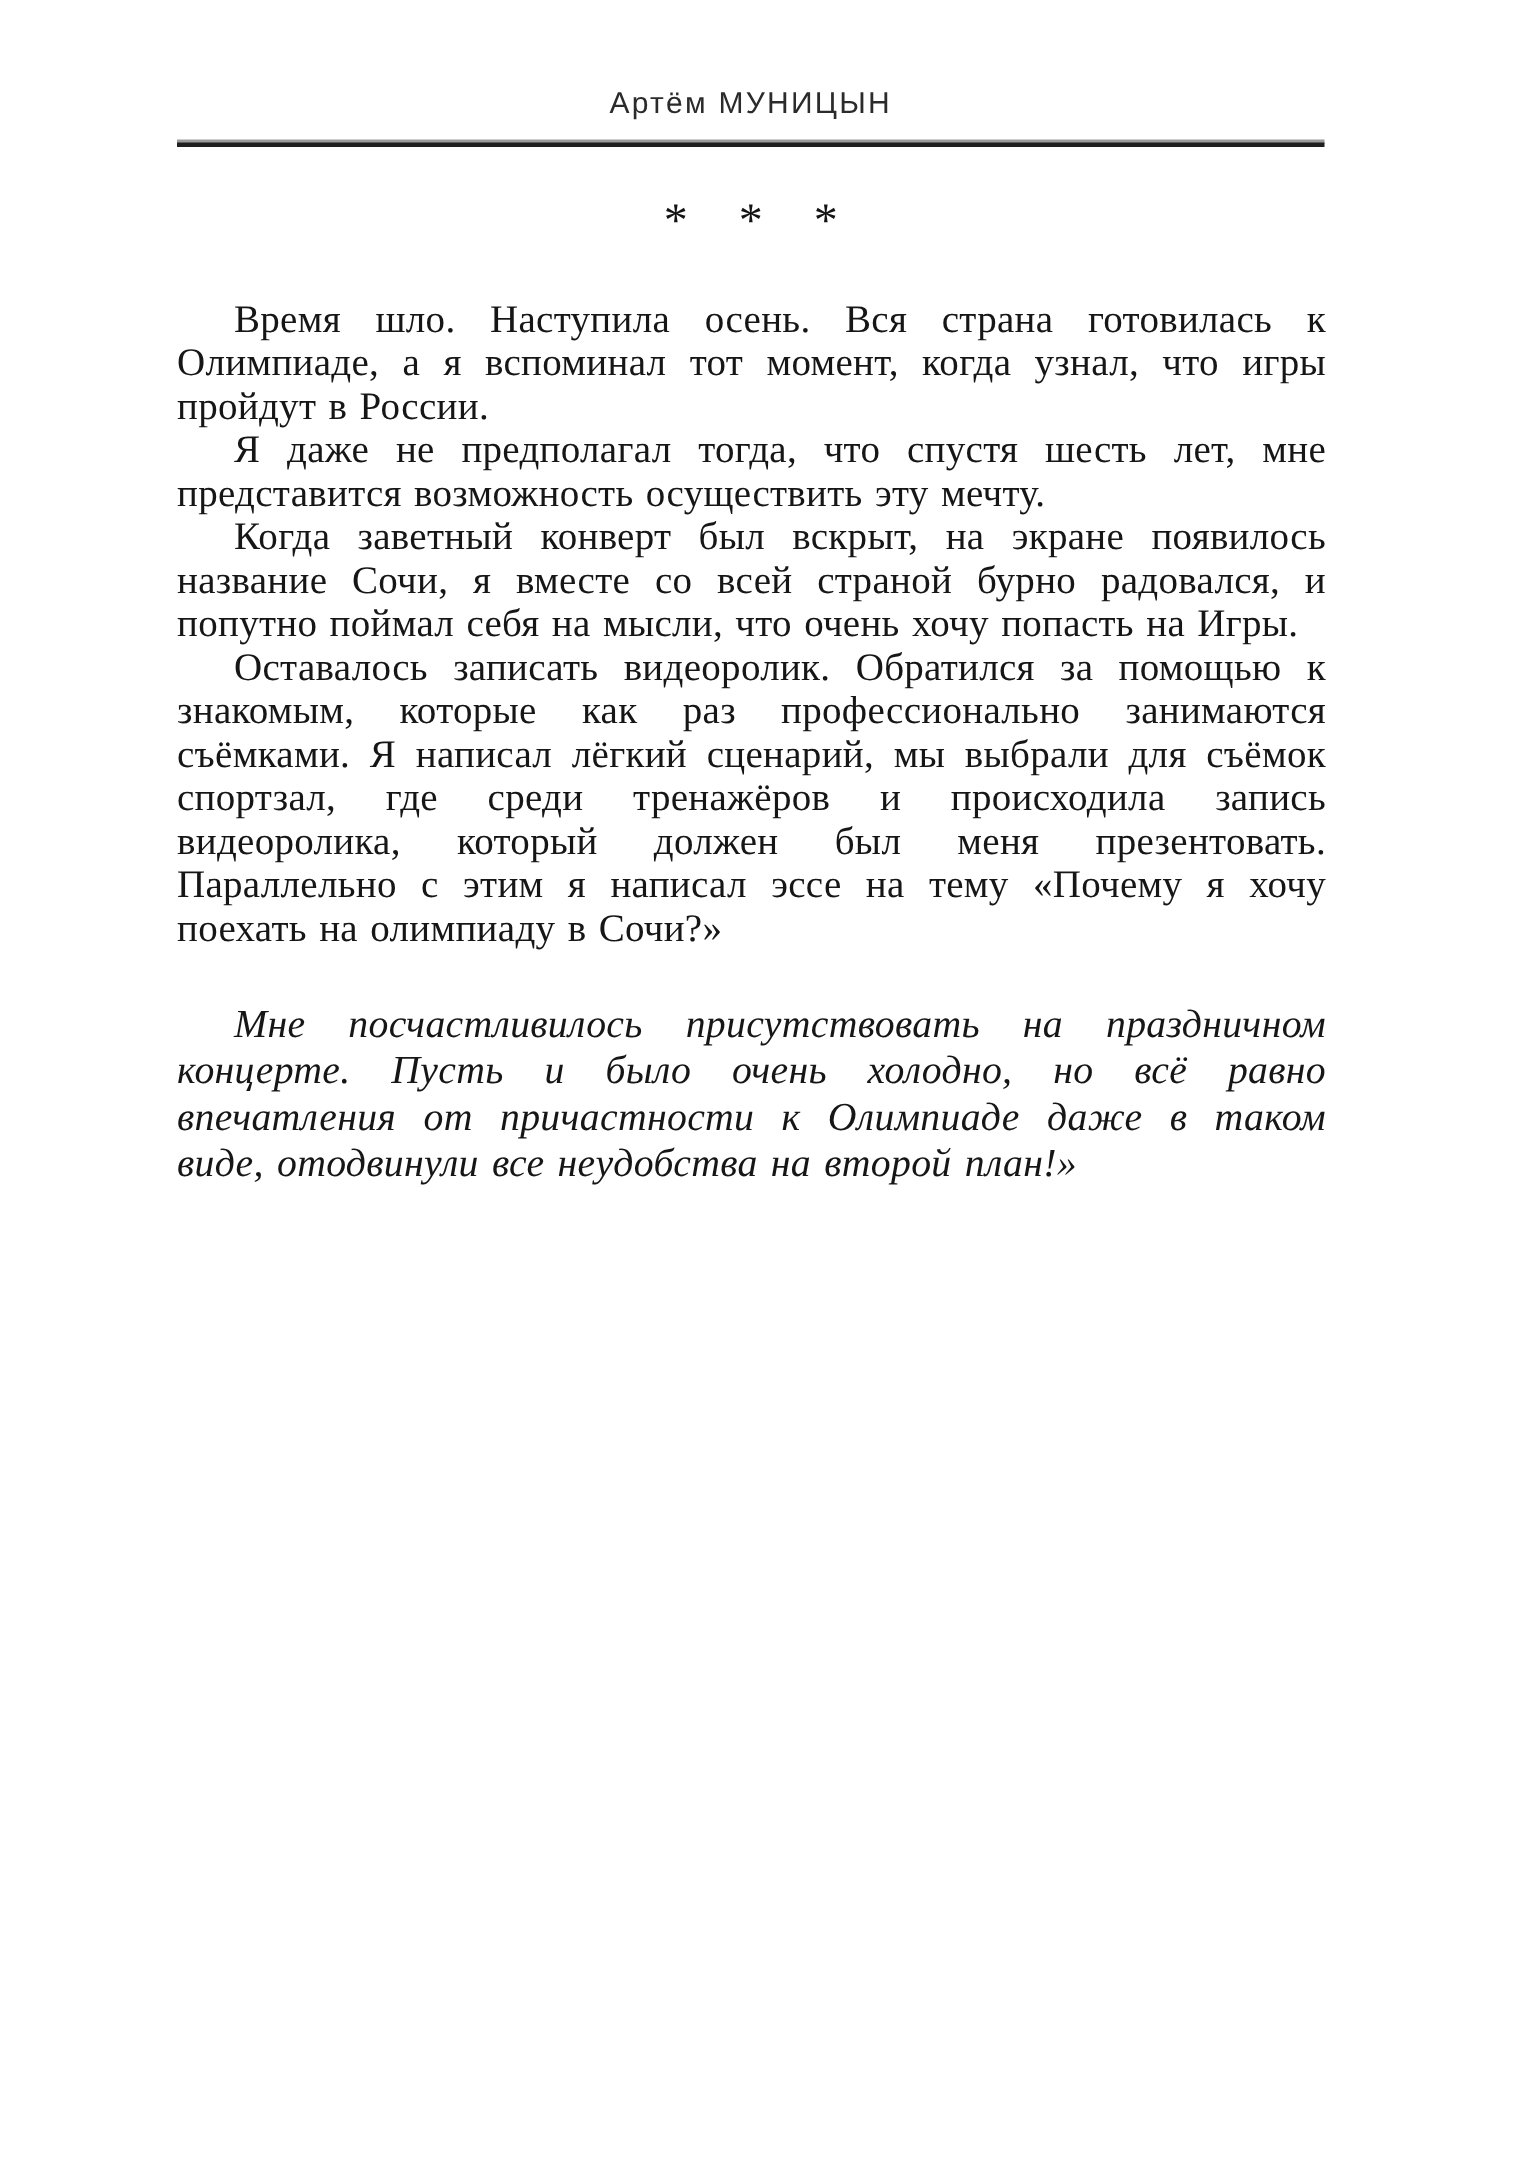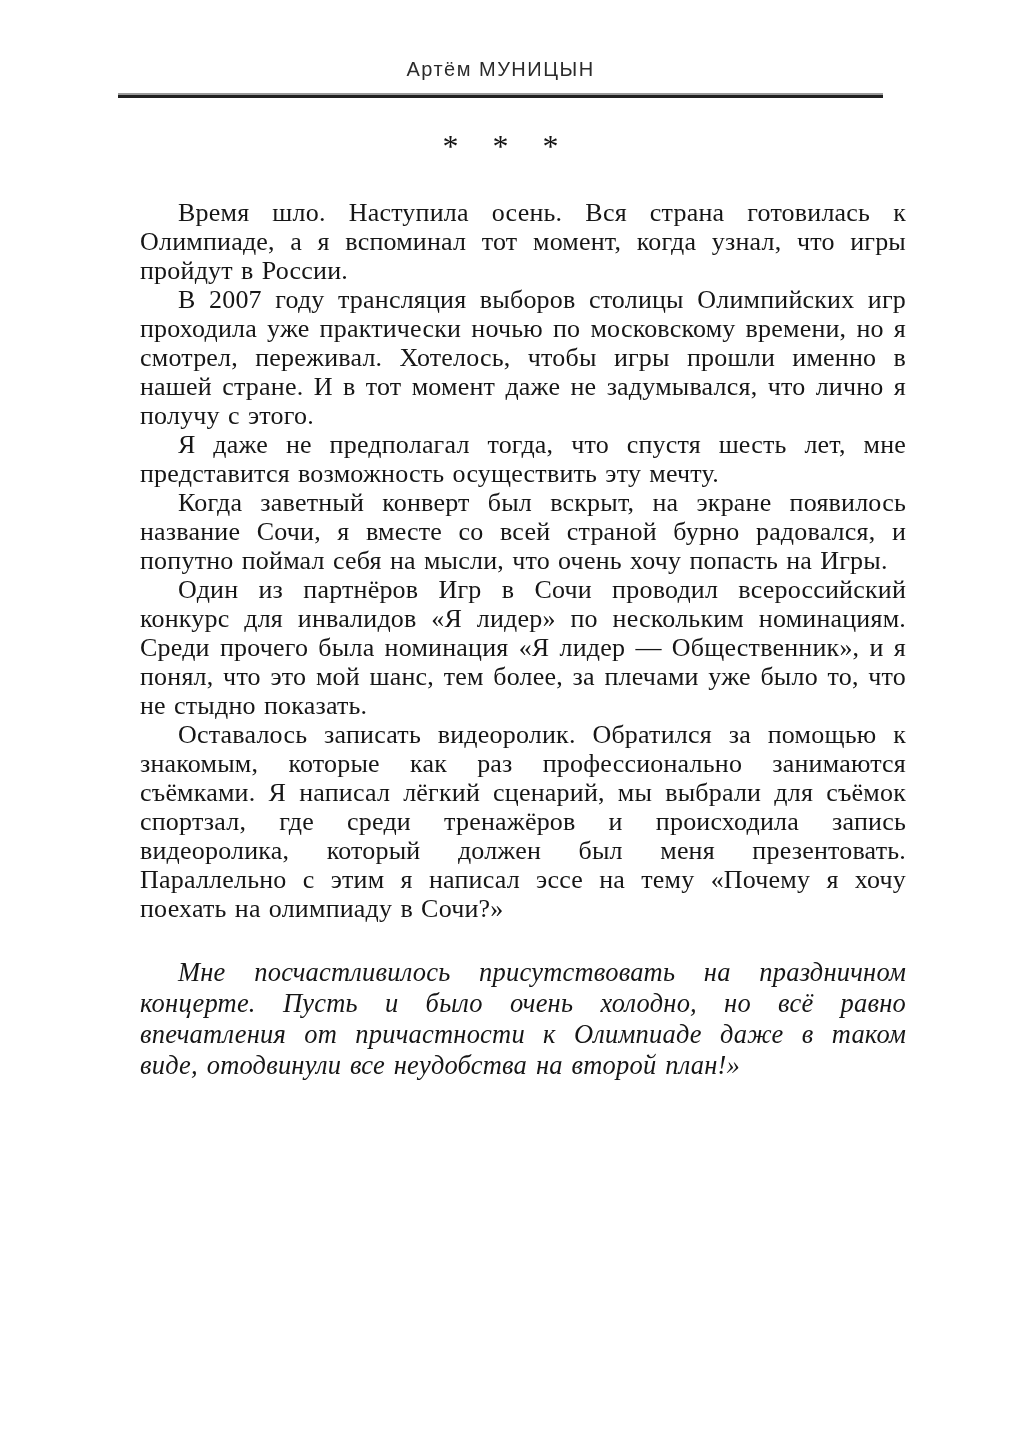--- a/index.html
+++ b/index.html
@@ -45,21 +45,20 @@
     text-align: center;
     font-size: 32px;
     word-spacing: 26px;
     color: #141414;
   }
   .text-block {
     position: absolute;
     top: 198px;
     left: 118px;
     width: 766px;
-    margin-left: 22px;
   }
   .text-block p {
     margin: 0;
     text-align: justify;
     text-indent: 38px;
     font-size: 26px;
     line-height: 29px;
     letter-spacing: 0.2px;
     word-spacing: 1.5px;
     color: #161616;
@@ -89,24 +88,22 @@
 <div class="page">
 
   <div class="running-header">Артём МУНИЦЫН</div>
 
   <div class="header-rule"></div>
 
   <div class="separator">* * *</div>
 
   <div class="text-block">
     <p>Время шло. Наступила осень. Вся страна готовилась к Олимпиаде, а я вспоминал тот момент, когда узнал, что игры пройдут в России.</p>
-    <p>В 2007 году трансляция выборов столицы Олимпийских игр проходила уже практически ночью по московскому времени, но я смотрел, переживал. Хотелось, чтобы игры прошли именно в нашей стране. И в тот момент даже не задумывался, что лично я получу с этого.</p>
     <p>Я даже не предполагал тогда, что спустя шесть лет, мне представится возможность осуществить эту мечту.</p>
     <p>Когда заветный конверт был вскрыт, на экране появилось название Сочи, я вместе со всей страной бурно радовался, и попутно поймал себя на мысли, что очень хочу попасть на Игры.</p>
-    <p>Один из партнёров Игр в Сочи проводил всероссийский конкурс для инвалидов «Я лидер» по нескольким номинациям. Среди прочего была номинация «Я лидер — Общественник», и я понял, что это мой шанс, тем более, за плечами уже было то, что не стыдно показать.</p>
     <p>Оставалось записать видеоролик. Обратился за помощью к знакомым, которые как раз профессионально занимаются съёмками. Я написал лёгкий сценарий, мы выбрали для съёмок спортзал, где среди тренажёров и происходила запись видеоролика, который должен был меня презентовать. Параллельно с этим я написал эссе на тему «Почему я хочу поехать на олимпиаду в Сочи?»</p>
 
     <div class="quote-block">
       <p>Мне посчастливилось присутствовать на праздничном концерте. Пусть и было очень холодно, но всё равно впечатления от причастности к Олимпиаде даже в таком виде, отодвинули все неудобства на второй план!»</p>
     </div>
   </div>
 
   <div class="page-number">73</div>
 
 </div>

